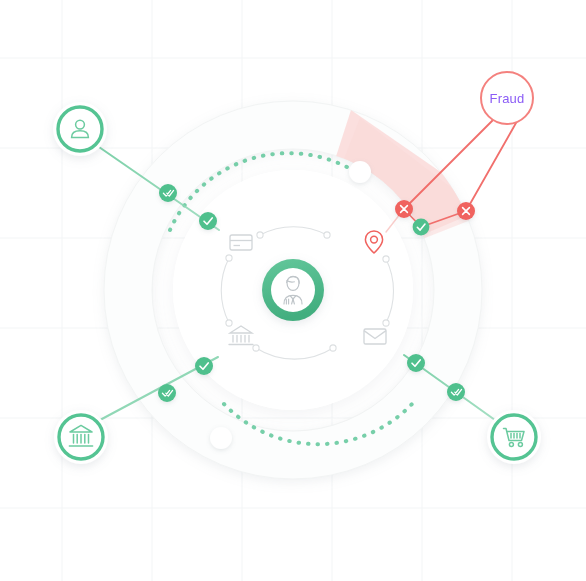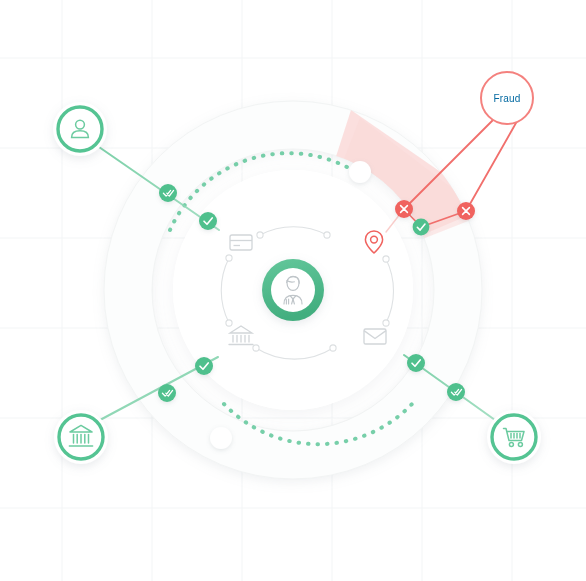--- a/index.html
+++ b/index.html
@@ -24,23 +24,23 @@
   #scene {
     position: absolute;
     left: 0;
     top: 0;
     width: 586px;
     height: 581px;
   }
   .nodelabel {
     position: absolute;
     font-family: "Liberation Sans", sans-serif;
-    font-size: 10px;
+    font-size: 13px;
     letter-spacing: 0.2px;
-    color: #0369a1;
+    color: #8b5cf6;
     white-space: nowrap;
     pointer-events: none;
   }
   #fraud-label {
     left: 507px;
     top: 98px;
     transform: translate(-50%, -50%);
   }
 </style>
 </head>

